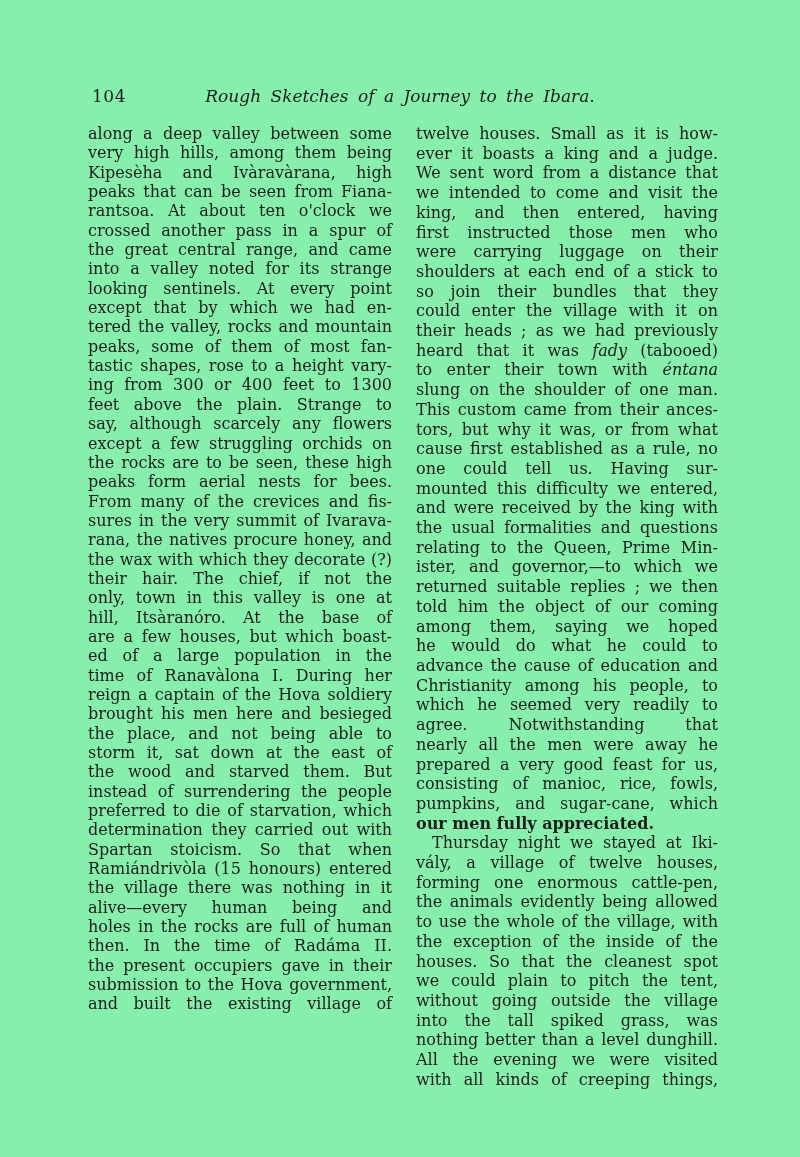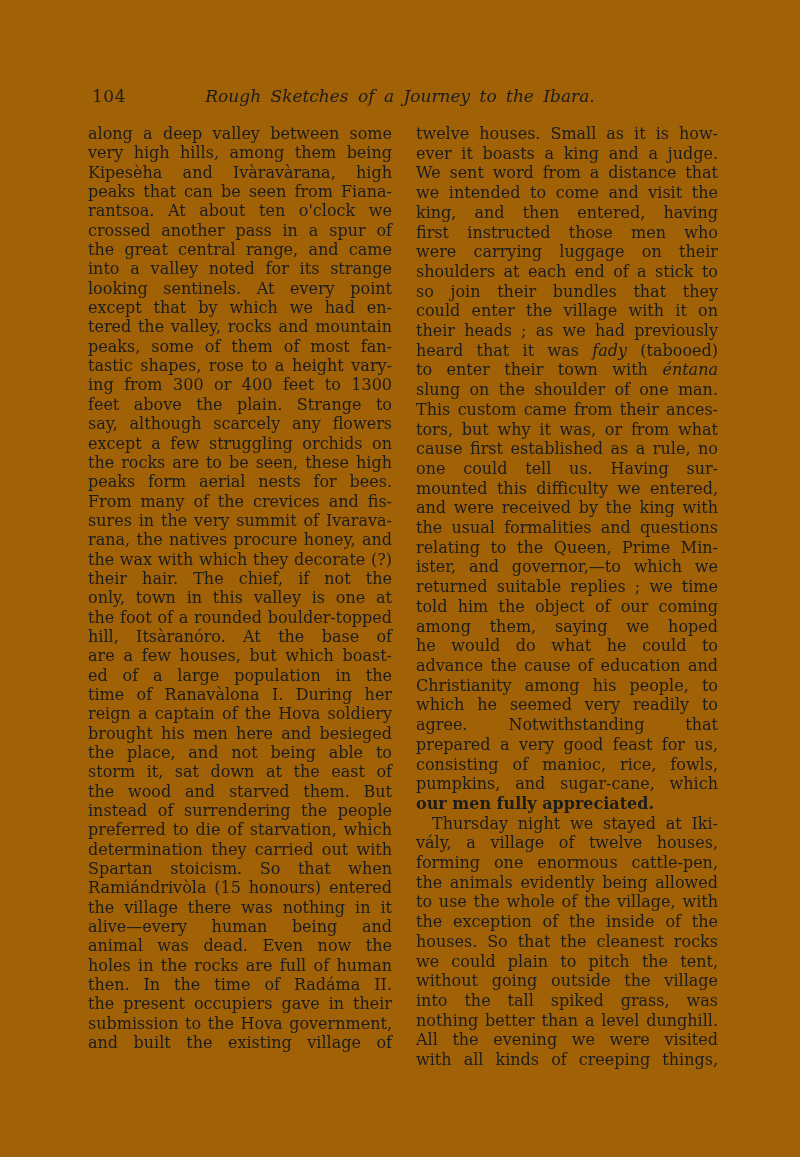--- a/index.html
+++ b/index.html
@@ -1,20 +1,20 @@
 <!DOCTYPE html>
 <html><head>
 <meta charset="utf-8">
 <style>
   html, body { margin: 0; padding: 0; background: #ffffff; }
   .page {
     position: relative;
     width: 800px;
     height: 1157px;
-    background: #a16207;
+    background: #86efac;
     font-family: "DejaVu Serif", serif;
     color: #1c1c1c;
     overflow: hidden;
   }
   .header {
     position: absolute;
     top: 86px;
     left: 0;
     width: 800px;
     height: 24px;
@@ -85,38 +85,36 @@
         <div class="line">say, although scarcely any flowers</div>
         <div class="line">except a few struggling orchids on</div>
         <div class="line">the rocks are to be seen, these high</div>
         <div class="line">peaks form aerial nests for bees.</div>
         <div class="line">From many of the crevices and fis-</div>
         <div class="line">sures in the very summit of Ivarava-</div>
         <div class="line">rana, the natives procure honey, and</div>
         <div class="line">the wax with which they decorate (?)</div>
         <div class="line">their hair.  The chief, if not the</div>
         <div class="line">only, town in this valley is one at</div>
-        <div class="line">the foot of a rounded boulder-topped</div>
         <div class="line">hill, Itsàranóro.  At the base of</div>
         <div class="line">are a few houses, but which boast-</div>
         <div class="line">ed of a large population in the</div>
         <div class="line">time of Ranavàlona I.  During her</div>
         <div class="line">reign a captain of the Hova soldiery</div>
         <div class="line">brought his men here and besieged</div>
         <div class="line">the place, and not being able to</div>
         <div class="line">storm it, sat down at the east of</div>
         <div class="line">the wood and starved them.  But</div>
         <div class="line">instead of surrendering the people</div>
         <div class="line">preferred to die of starvation, which</div>
         <div class="line">determination they carried out with</div>
         <div class="line">Spartan stoicism.  So that when</div>
         <div class="line">Ramiándrivòla (15 honours) entered</div>
         <div class="line">the village there was nothing in it</div>
         <div class="line">alive—every human being and</div>
-        <div class="line">animal was dead.  Even now the</div>
         <div class="line">holes in the rocks are full of human</div>
         <div class="line">then.  In the time of Radáma II.</div>
         <div class="line">the present occupiers gave in their</div>
         <div class="line">submission to the Hova government,</div>
         <div class="line">and built the existing village of</div>
       </div>
     <div class="col col-right">
         <div class="line">twelve houses.  Small as it is how-</div>
         <div class="line">ever it boasts a king and a judge.</div>
         <div class="line">We sent word from a distance that</div>
@@ -133,39 +131,40 @@
         <div class="line">slung on the shoulder of one man.</div>
         <div class="line">This custom came from their ances-</div>
         <div class="line">tors, but why it was, or from what</div>
         <div class="line">cause first established as a rule, no</div>
         <div class="line">one could tell us.  Having sur-</div>
         <div class="line">mounted this difficulty we entered,</div>
         <div class="line">and were received by the king with</div>
         <div class="line">the usual formalities and questions</div>
         <div class="line">relating to the Queen, Prime Min-</div>
         <div class="line">ister, and governor,—to which we</div>
-        <div class="line">returned suitable replies ; we time</div>
+        <div class="line">returned suitable replies ; we then</div>
         <div class="line">told him the object of our coming</div>
         <div class="line">among them, saying we hoped</div>
         <div class="line">he would do what he could to</div>
         <div class="line">advance the cause of education and</div>
         <div class="line">Christianity among his people, to</div>
         <div class="line">which he seemed very readily to</div>
         <div class="line">agree. Notwithstanding that</div>
+        <div class="line">nearly all the men were away he</div>
         <div class="line">prepared a very good feast for us,</div>
         <div class="line">consisting of manioc, rice, fowls,</div>
         <div class="line">pumpkins, and sugar-cane, which</div>
         <div class="line end">our men fully appreciated.</div>
         <div class="line indent">Thursday night we stayed at Iki-</div>
         <div class="line">vály, a village of twelve houses,</div>
         <div class="line">forming one enormous cattle-pen,</div>
         <div class="line">the animals evidently being allowed</div>
         <div class="line">to use the whole of the village, with</div>
         <div class="line">the exception of the inside of the</div>
-        <div class="line">houses.  So that the cleanest rocks</div>
+        <div class="line">houses.  So that the cleanest spot</div>
         <div class="line">we could plain to pitch the tent,</div>
         <div class="line">without going outside the village</div>
         <div class="line">into the tall spiked grass, was</div>
         <div class="line">nothing better than a level dunghill.</div>
         <div class="line">All the evening we were visited</div>
         <div class="line">with all kinds of creeping things,</div>
       </div>
   </div>
 </div>
 

